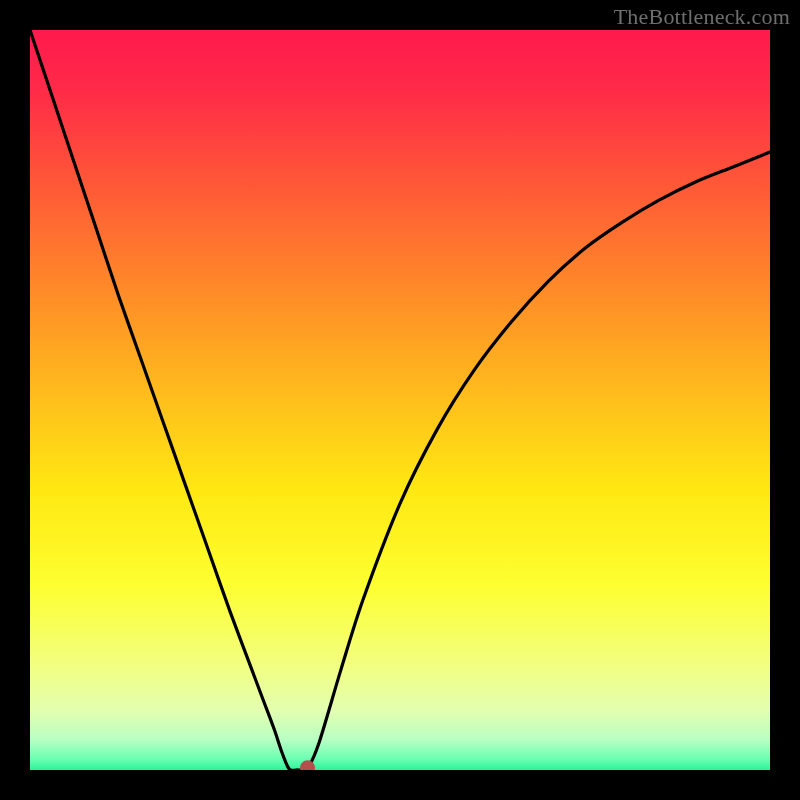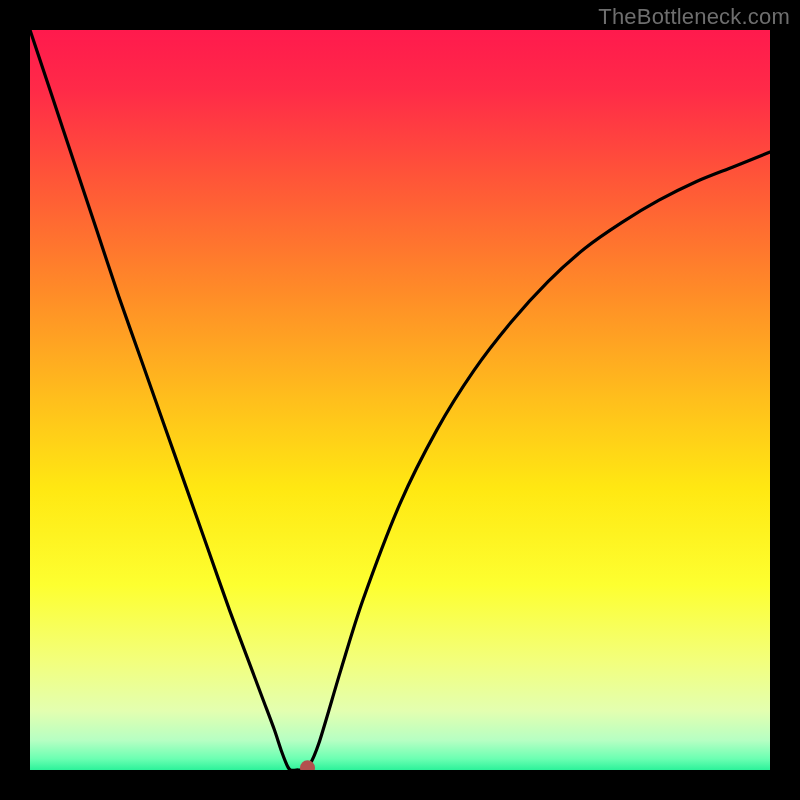--- a/index.html
+++ b/index.html
@@ -9,20 +9,21 @@
     height: 800px;
     background: #000;
     font-family: Arial, Helvetica, sans-serif;
     overflow: hidden;
   }
   .outer {
     width: 800px;
     height: 800px;
     background: #000;
     position: relative;
+    font-family: Liberation Serif, serif;
   }
   .watermark {
     position: absolute;
     top: 4px;
     right: 10px;
     color: #6e6e6e;
     font-size: 22px;
     font-weight: 400;
     letter-spacing: 0.2px;
     z-index: 10;

